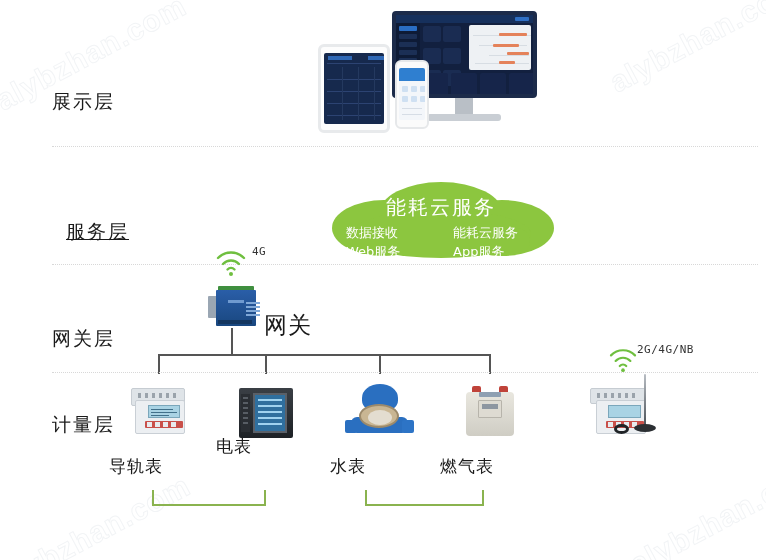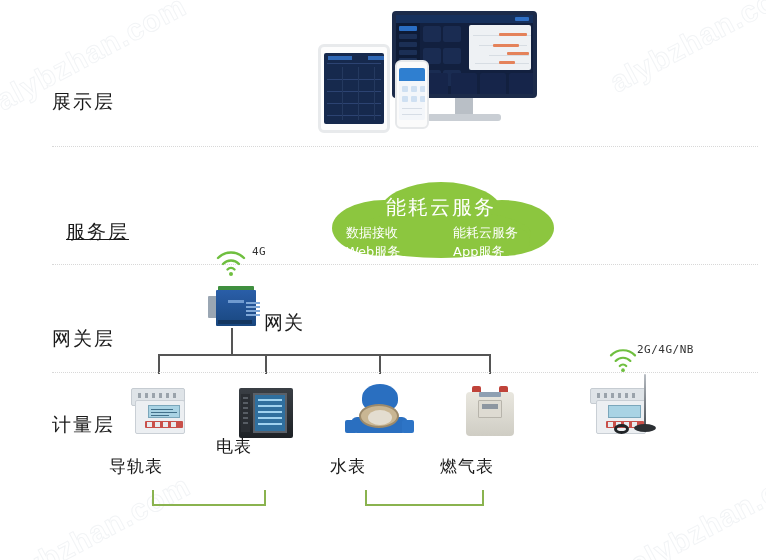--- a/index.html
+++ b/index.html
@@ -106,21 +106,21 @@
   .gw-main{position:absolute;left:8px;top:4px;width:40px;height:36px;background:linear-gradient(180deg,#2a5ea8 0%,#19477f 100%);border-radius:1px;}
   .gw-left{position:absolute;left:0px;top:10px;width:9px;height:22px;background:#9aa6b3;border-radius:1px;}
   .gw-top{position:absolute;left:10px;top:0px;width:36px;height:6px;background:#3f8f3f;border-radius:1px;}
   .gw-leds{position:absolute;left:30px;top:12px;width:14px;}
   .gw-leds i{display:block;height:2px;margin-bottom:2px;background:#7fa8d8;}
   .gw-text{position:absolute;left:12px;top:10px;width:16px;height:3px;background:#6f9ad0;}
   .gw-btm{position:absolute;left:10px;top:34px;width:34px;height:4px;background:#14365f;}
 
   .gw-label{
     position:absolute;left:264px;top:310px;
-    font-size:19px;letter-spacing:1px;color:#1a1a1a;
+    font-size:23px;letter-spacing:1px;color:#1a1a1a;
     font-family:"DejaVu Sans","Liberation Sans",sans-serif;
   }
 
   
   .wifi{position:absolute;}
   .tag{
     position:absolute;font-size:11px;color:#333;letter-spacing:0.5px;
     font-family:"DejaVu Sans Mono","Liberation Mono",monospace;
     white-space:nowrap;
   }

